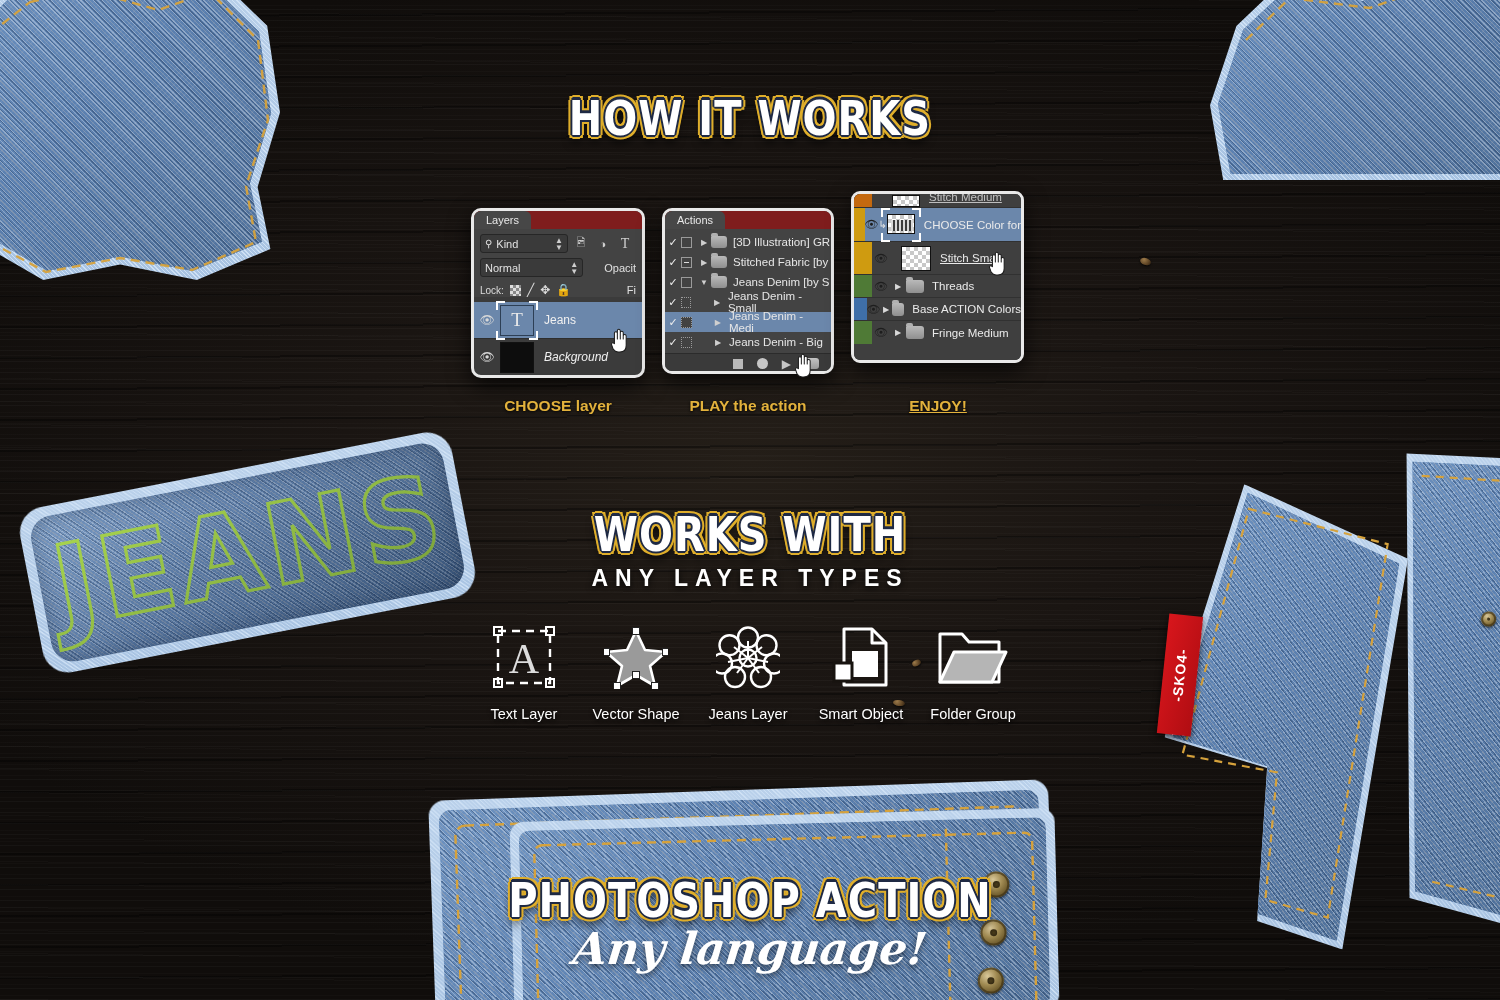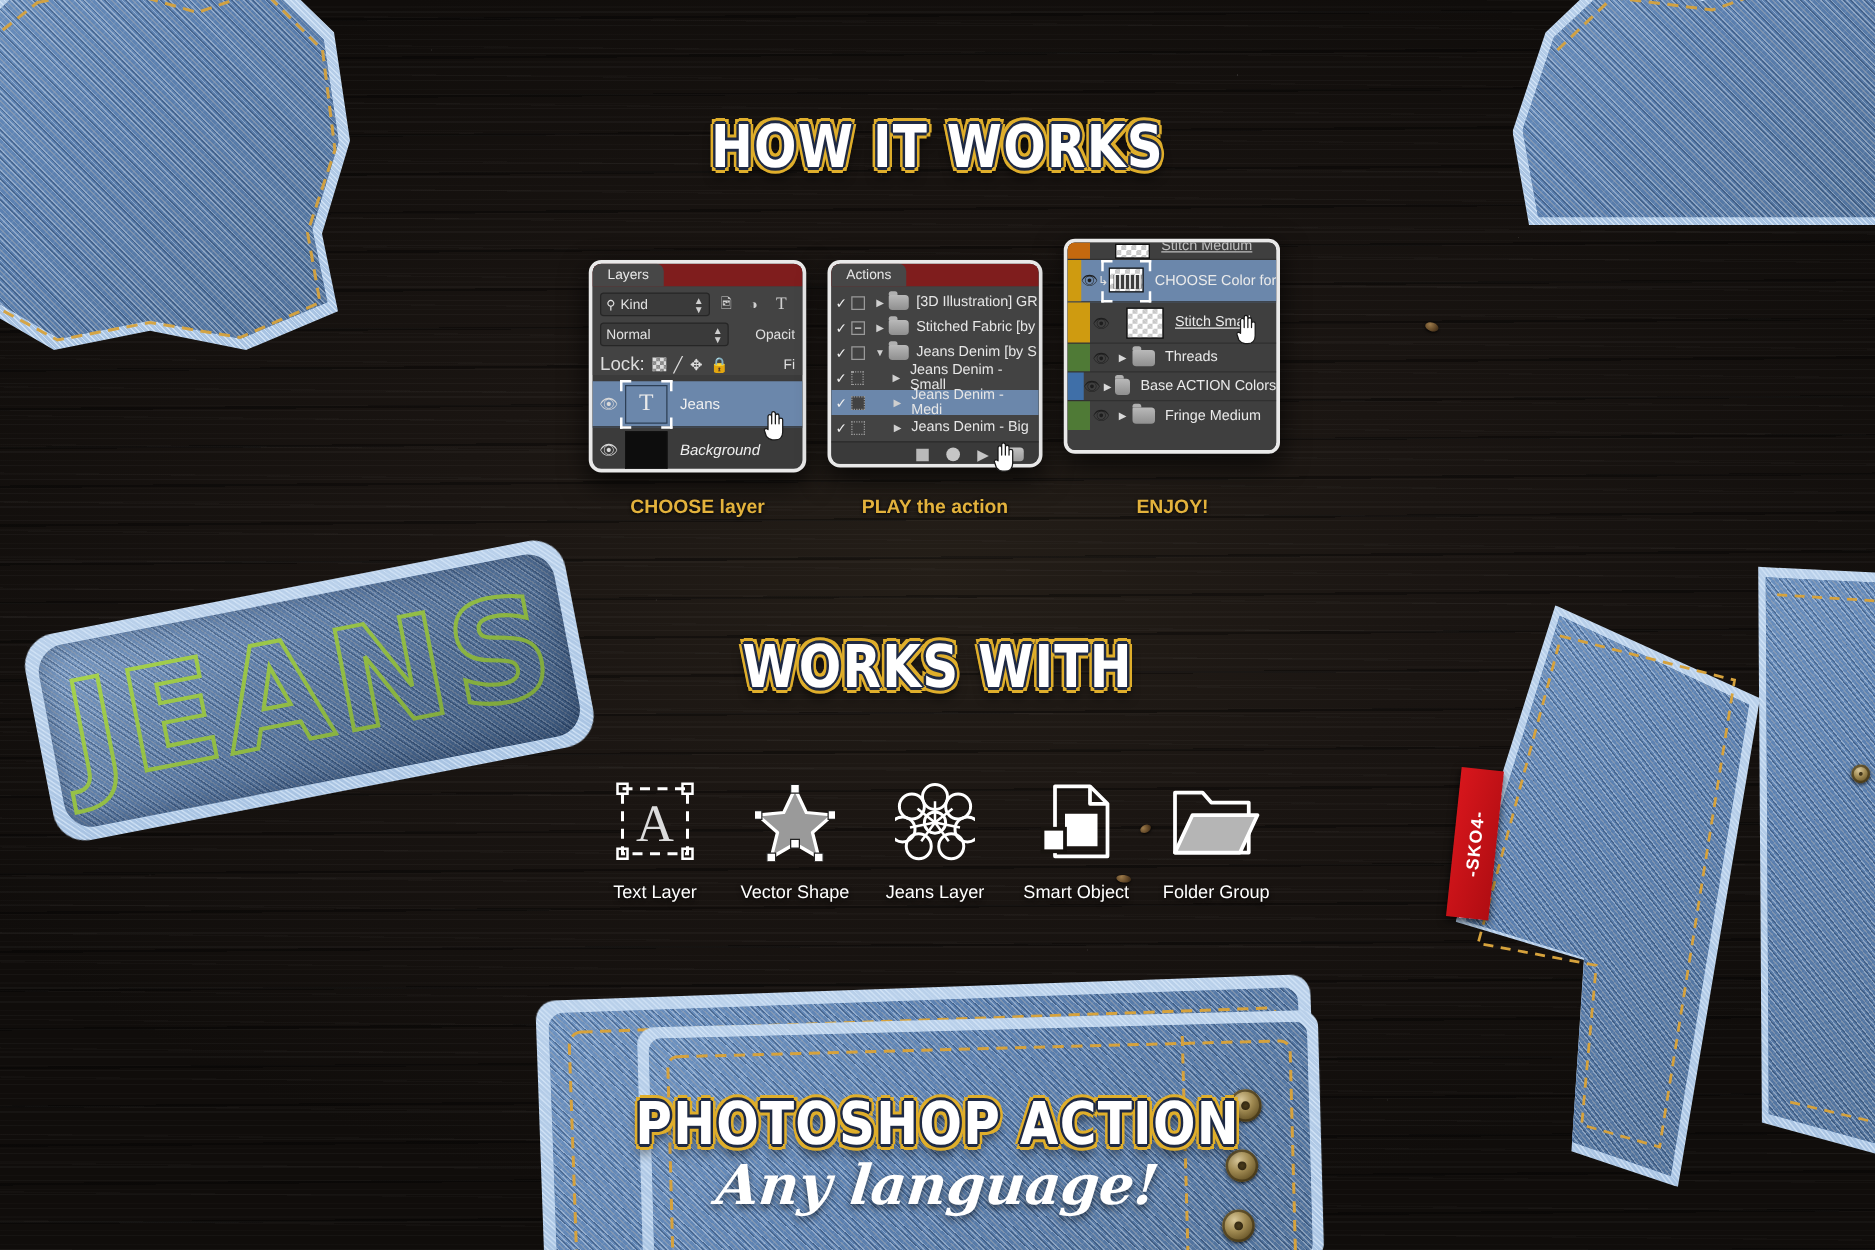--- a/index.html
+++ b/index.html
@@ -320,21 +320,21 @@
 
       <div class="ps-row" style="margin-top:5px;gap:21px;">
         <div class="ps-field" style="width:104px;">
           <span>Normal</span>
           <span class="spin">▲<br>▼</span>
         </div>
         <div style="font-size:11px;color:#e0e0e0;">Opacit</div>
       </div>
 
       <div class="ps-row" style="margin-top:6px;gap:6px;align-items:center;">
-        <span style="font-size:15px;color:#dcdcdc;">Lock:</span>
+        <span style="font-size:10px;color:#dcdcdc;">Lock:</span>
         <span style="width:11px;height:11px;display:inline-block;
               background-image:linear-gradient(45deg,#888 25%,transparent 25%,transparent 75%,#888 75%),
               linear-gradient(45deg,#888 25%,#ddd 25%,#ddd 75%,#888 75%);
               background-size:6px 6px;background-position:0 0,3px 3px;"></span>
         <span style="font-size:12px;color:#ddd;">╱</span>
         <span style="font-size:12px;color:#ddd;">✥</span>
         <span style="font-size:12px;color:#ddd;">🔒</span>
         <span style="margin-left:auto;font-size:11px;color:#e0e0e0;">Fi</span>
       </div>
     </div>
@@ -490,23 +490,24 @@
       </div>
     </div>
   </div>
 
   <svg class="hand" style="left:986px;top:250px;" viewBox="0 0 24 28">
     <path d="M7 17V6.5a1.6 1.6 0 013.2 0V13V4a1.6 1.6 0 013.2 0v9V6a1.6 1.6 0 013.2 0v7V9.5a1.6 1.6 0 013.2 0V20c0 4.2-2.6 7-6.8 7h-2c-2.6 0-4-1.1-5.4-3L4 19.3c-.8-1.2.7-2.8 2-2l1 .7z" fill="#fff" stroke="#1a1a1a" stroke-width="1.1" stroke-linejoin="round"></path>
   </svg>
 
   <div class="gold-label" style="left:458px;top:397px;width:200px;font-size:15.5px;">CHOOSE layer</div>
   <div class="gold-label" style="left:648px;top:397px;width:200px;font-size:15.5px;">PLAY the action</div>
-  <div class="gold-label" style="left:838px;top:397px;width:200px;font-size:15.5px;">ENJOY!</div>
+  <div class="gold-label" style="left:838px;top:397px;width:200px;font-size:15.5px;text-decoration:underline;">ENJOY!</div>
 
   <div class="banner" style="left:0;top:512px;width:1500px;font-size:40px;line-height:44px;">WORKS WITH</div>
+  <div class="sub-caps" style="left:0;top:565px;width:1500px;font-size:23px;">ANY LAYER TYPES</div>
 
   <div class="typeicon" style="left:492px;top:625px;width:64px;height:64px;">
     <svg width="64" height="64" viewBox="0 0 64 64">
       <rect x="6" y="6" width="52" height="52" fill="none" stroke="#ffffff" stroke-width="2.4" stroke-dasharray="8 6"></rect>
       <rect x="2" y="2" width="8" height="8" fill="none" stroke="#ffffff" stroke-width="2"></rect>
       <rect x="54" y="2" width="8" height="8" fill="none" stroke="#ffffff" stroke-width="2"></rect>
       <rect x="2" y="54" width="8" height="8" fill="none" stroke="#ffffff" stroke-width="2"></rect>
       <rect x="54" y="54" width="8" height="8" fill="none" stroke="#ffffff" stroke-width="2"></rect>
       <text x="32" y="48" text-anchor="middle" font-family="Liberation Serif, serif" font-size="42" fill="#dcdcdc">A</text>
     </svg>

